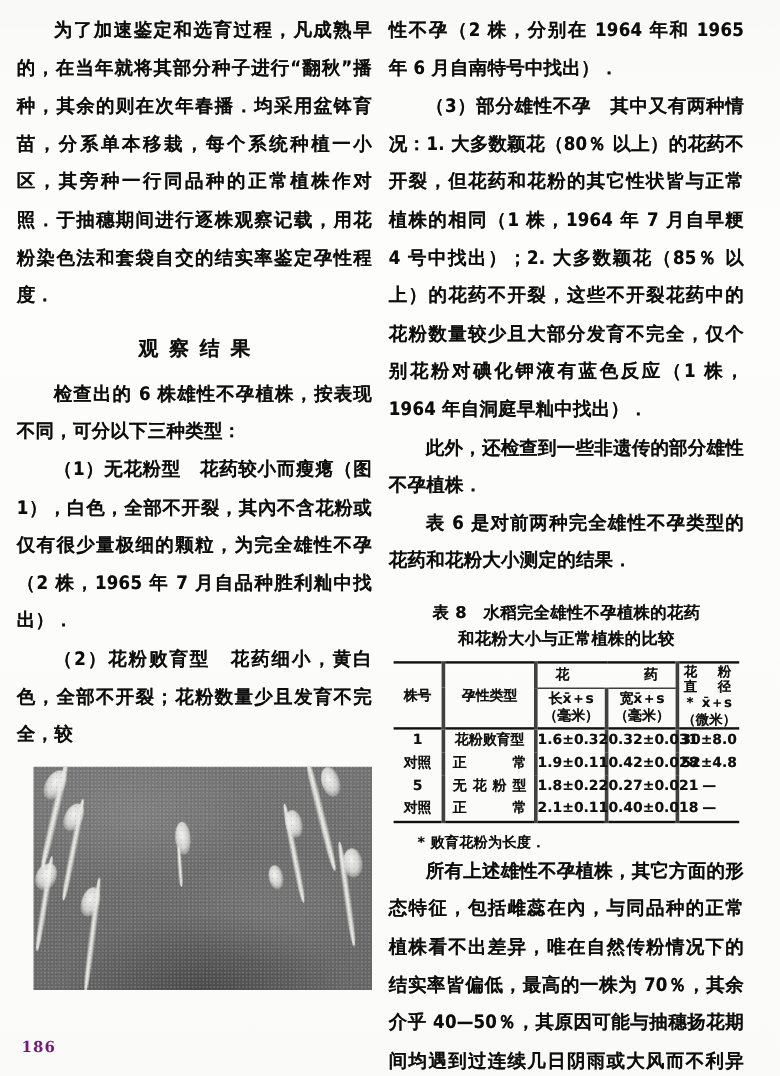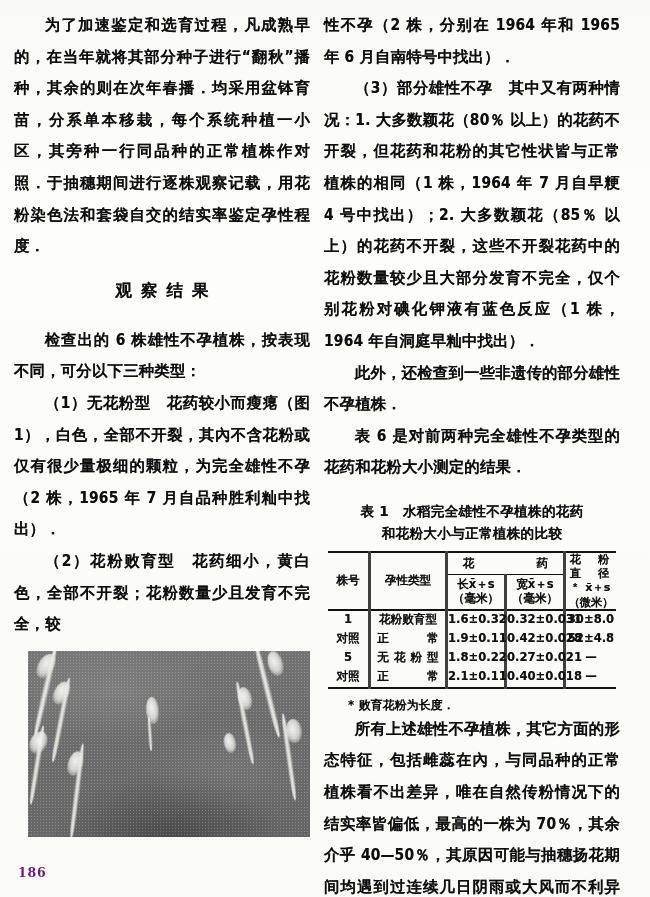--- a/index.html
+++ b/index.html
@@ -47,21 +47,21 @@
     text-align-last: left;
     letter-spacing: 0.2px;
     font-weight: 700;
     font-stretch: semi-condensed;
     text-shadow: 0 0 0.55px rgba(0,0,0,0.55);
   }
   p.indent { text-indent: 2em; }
 
   
   .section-heading {
-    margin: 17px 0 23px 0;
+    margin: 17px 0 11px 0;
     font-size: 16.5px;
     font-weight: 700;
     text-align: center;
     letter-spacing: 9px;
     text-indent: 9px;
     text-shadow: 0 0 0.6px rgba(0,0,0,0.6);
   }
 
   
   figure.figure {
@@ -172,21 +172,21 @@
   .w-type { width: 74px; }
   .w-len  { width: 58px; }
   .w-wid  { width: 66px; }
   .w-pol  { width: 50px; }
 
   .hua-yao-group { height: 21px; }
   .subhead { height: 33px; }
   .subhead span { display: block; }
   .spread { letter-spacing: 5px; text-indent: 5px; }
   .spread-wide { letter-spacing: 13px; text-indent: 13px; }
-  .spread-mid { letter-spacing: 3px; text-indent: 3px; font-family: Liberation Mono, monospace; }
+  .spread-mid { letter-spacing: 3px; text-indent: 3px; }
   .vcell-pol { line-height: 1.28; font-size: 11.2px; }
 
   .footnote {
     margin: 9px 0 0 24px;
     font-size: 11.8px;
     font-weight: 700;
     letter-spacing: 0.2px;
     text-shadow: 0 0 0.45px rgba(0,0,0,0.5);
   }
   .after-table { margin-top: 13px; }
@@ -243,21 +243,21 @@
 
     <div class="col">
 
       <p class="body">性不孕（2 株，分别在 1964 年和 1965 年 6 月自南特号中找出）．</p>
       <p class="body indent">（3）部分雄性不孕　其中又有两种情况：1. 大多数颖花（80％ 以上）的花药不开裂，但花药和花粉的其它性状皆与正常植株的相同（1 株，1964 年 7 月自早粳 4 号中找出）；2. 大多数颖花（85％ 以上）的花药不开裂，这些不开裂花药中的花粉数量较少且大部分发育不完全，仅个别花粉对碘化钾液有蓝色反应（1 株，1964 年自洞庭早籼中找出）．</p>
       <p class="body indent">此外，还检查到一些非遗传的部分雄性不孕植株．</p>
       <p class="body indent">表 6 是对前两种完全雄性不孕类型的花药和花粉大小测定的结果．</p>
 
       <div class="table-block">
         <div class="table-title">
-          <span>表 1　水稻完全雄性不孕植株的花药</span>
+          <span>表 8　水稻完全雄性不孕植株的花药</span>
           <span class="ln2">和花粉大小与正常植株的比较</span>
         </div>
 
         <table class="data">
           <thead>
             <tr class="hua-yao-group">
               <th class="w-no rule-top" rowspan="2">株号</th>
               <th class="w-type rule-top vline-l" rowspan="2">孕性类型</th>
               <th class="rule-top rule-thin-b vline-l spread-wide" colspan="2">花　　药</th>
               <th class="w-pol rule-top vline-l vcell-pol" rowspan="2">

